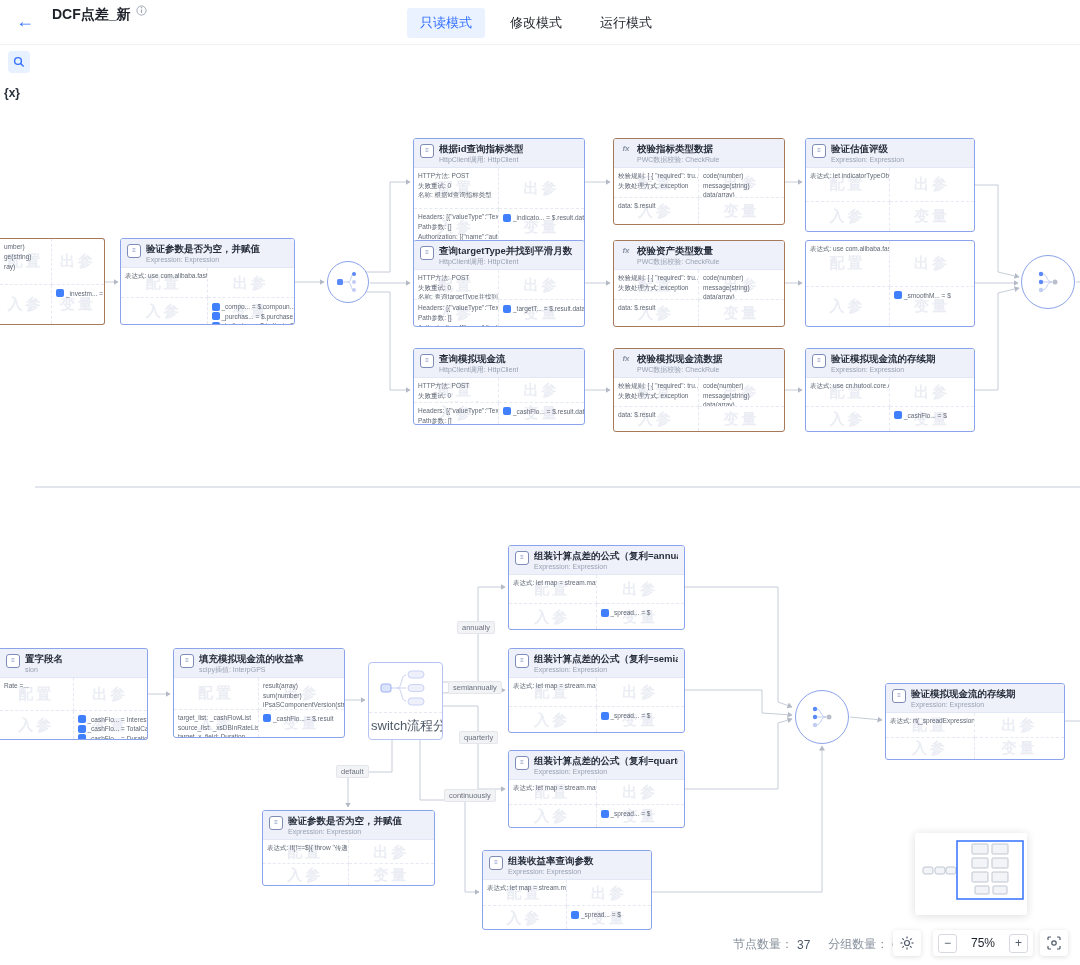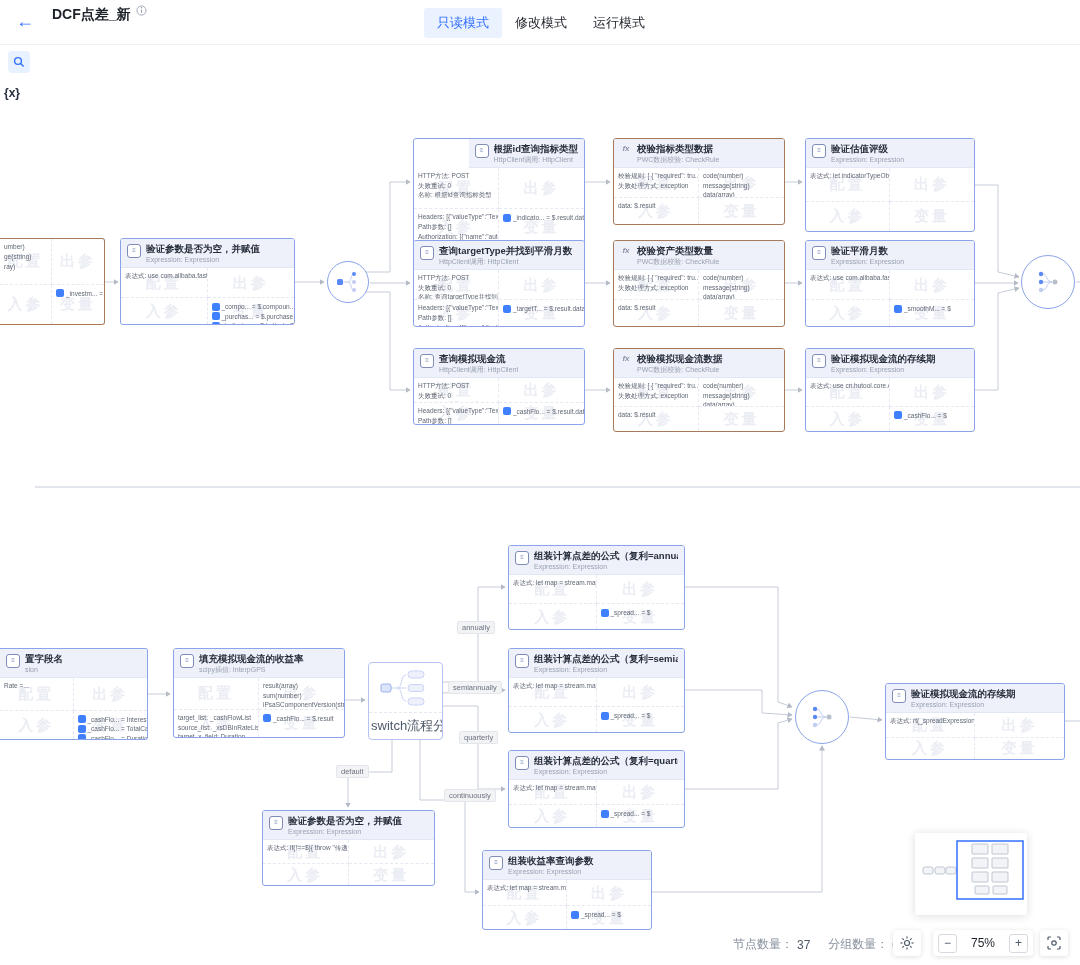--- a/index.html
+++ b/index.html
@@ -7,21 +7,21 @@
   
   .hdr{position:absolute;top:0;left:0;width:1080px;height:44px;background:#fff;border-bottom:1px solid #f0f1f3;z-index:10}
   .back{position:absolute;left:16px;top:10px;font-size:18px;font-weight:bold;color:#3370ff;cursor:pointer;line-height:22px}
   .hdr-left{position:absolute;left:52px;top:5px}
   .trow{display:flex;align-items:flex-start;gap:5px}
   .ttl{font-size:14px;font-weight:bold;color:#1d2129;line-height:18px}
   .crumbs{display:flex;align-items:center;gap:6px;margin-top:2px;font-size:11px;color:#4e5969}
   .chev{width:5px;height:5px;border-right:1px solid #86909c;border-bottom:1px solid #86909c;transform:rotate(45deg) translateY(-2px)}
   .vdiv{width:1px;height:10px;background:#e5e6eb}
   .saved{display:flex;align-items:center;gap:3px;color:#86909c}
-  .tabs{position:absolute;left:424px;top:8px;display:flex;align-items:flex-end}
+  .tabs{position:absolute;left:407px;top:8px;display:flex;gap:12px;align-items:flex-end}
   .tab{font-size:13px;color:#1d2129;padding:6px 13px;border-radius:3px;cursor:pointer;white-space:nowrap}
   .tab.active{background:#eaf1ff;color:#3370ff}
   
   .search-btn{position:absolute;left:8px;top:51px;width:22px;height:22px;background:#e8f1ff;border-radius:4px;
     display:flex;align-items:center;justify-content:center;z-index:9;cursor:pointer}
   .varx{position:absolute;left:4px;top:86px;font-size:12px;font-weight:bold;color:#272e3b;z-index:9}
   
   #canvas{position:absolute;left:0;top:0;width:1080px;height:965px}
   #edgesvg{position:absolute;left:0;top:0;z-index:1}
   .node{position:absolute;background:#fff;border:1px solid #8ba3ea;border-radius:3px;display:flex;flex-direction:column;
@@ -175,21 +175,21 @@
           <g stroke="#c2cdf2" fill="none">
             <path d="M8 13h5M13 13c4 0 2-8 6-8M13 13c4 0 2 8 6 8"></path>
           </g>
           <rect x="2" y="10" width="6" height="6" rx="1.5" fill="#5b8af8"></rect>
           <circle cx="19" cy="5" r="2" fill="#5b8af8"></circle>
           <circle cx="19" cy="13" r="2" fill="#c2cdf2"></circle>
           <circle cx="19" cy="21" r="2" fill="#c2cdf2"></circle>
         </svg>
       </span>
     </div>
-    <div class="node blue" style="left: 413px; top: 138px; width: 172px; height: 107px; align-items: flex-end;">
+    <div class="node blue" style="left: 413px; top: 138px; width: 172px; height: 107px;">
       <div class="nh">
         <span class="ic">≡</span>
         <div style="min-width: 0px;">
           <div class="nt">根据id查询指标类型</div>
           <div class="ns">HttpClient调用: HttpClient</div>
         </div>
       </div>
       <div class="nb">
         <div class="q tl">
           <div class="wm">配置</div>
@@ -386,27 +386,20 @@
         </div>
         <div class="q bl">
           <div class="wm">入参</div>
         </div>
         <div class="q br">
           <div class="wm">变量</div>
         </div>
       </div>
     </div>
     <div class="node blue" style="left: 805px; top: 240px; width: 170px; height: 87px;">
-      <div class="nh">
-        <span class="ic">≡</span>
-        <div style="min-width: 0px;">
-          <div class="nt">验证平滑月数</div>
-          <div class="ns">Expression: Expression</div>
-        </div>
-      </div>
       <div class="nb">
         <div class="q tl">
           <div class="wm">配置</div>
           <div class="ln">表达式: use com.alibaba.fastjson...</div>
         </div>
         <div class="q tr">
           <div class="wm">出参</div>
         </div>
         <div class="q bl">
           <div class="wm">入参</div>

